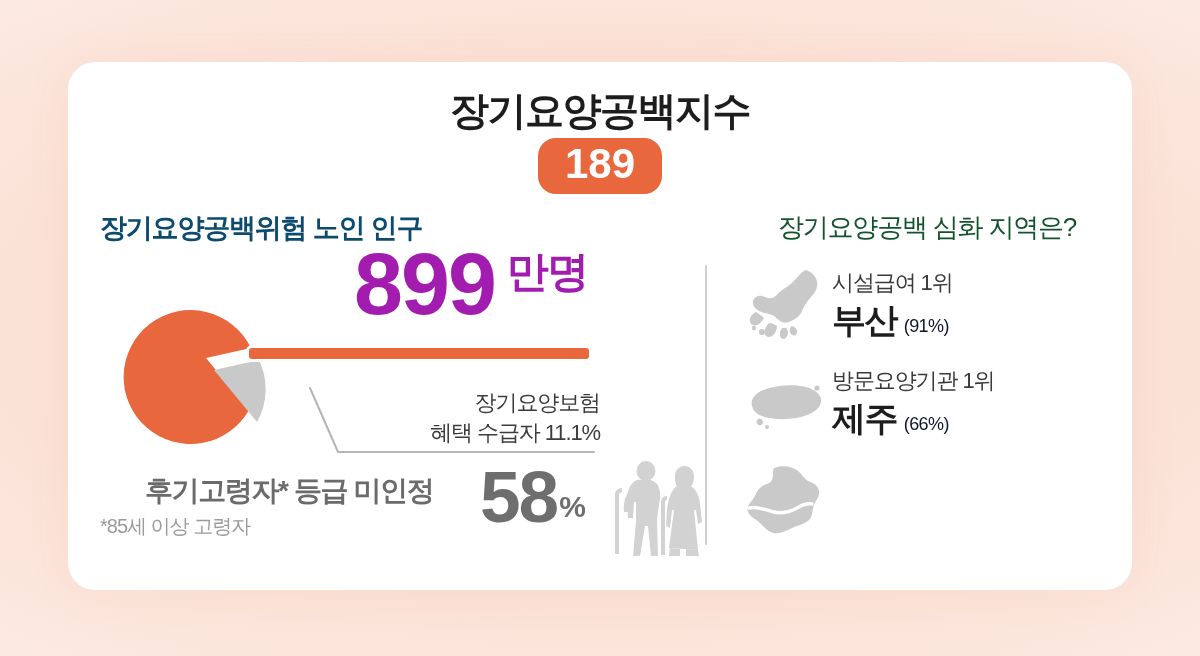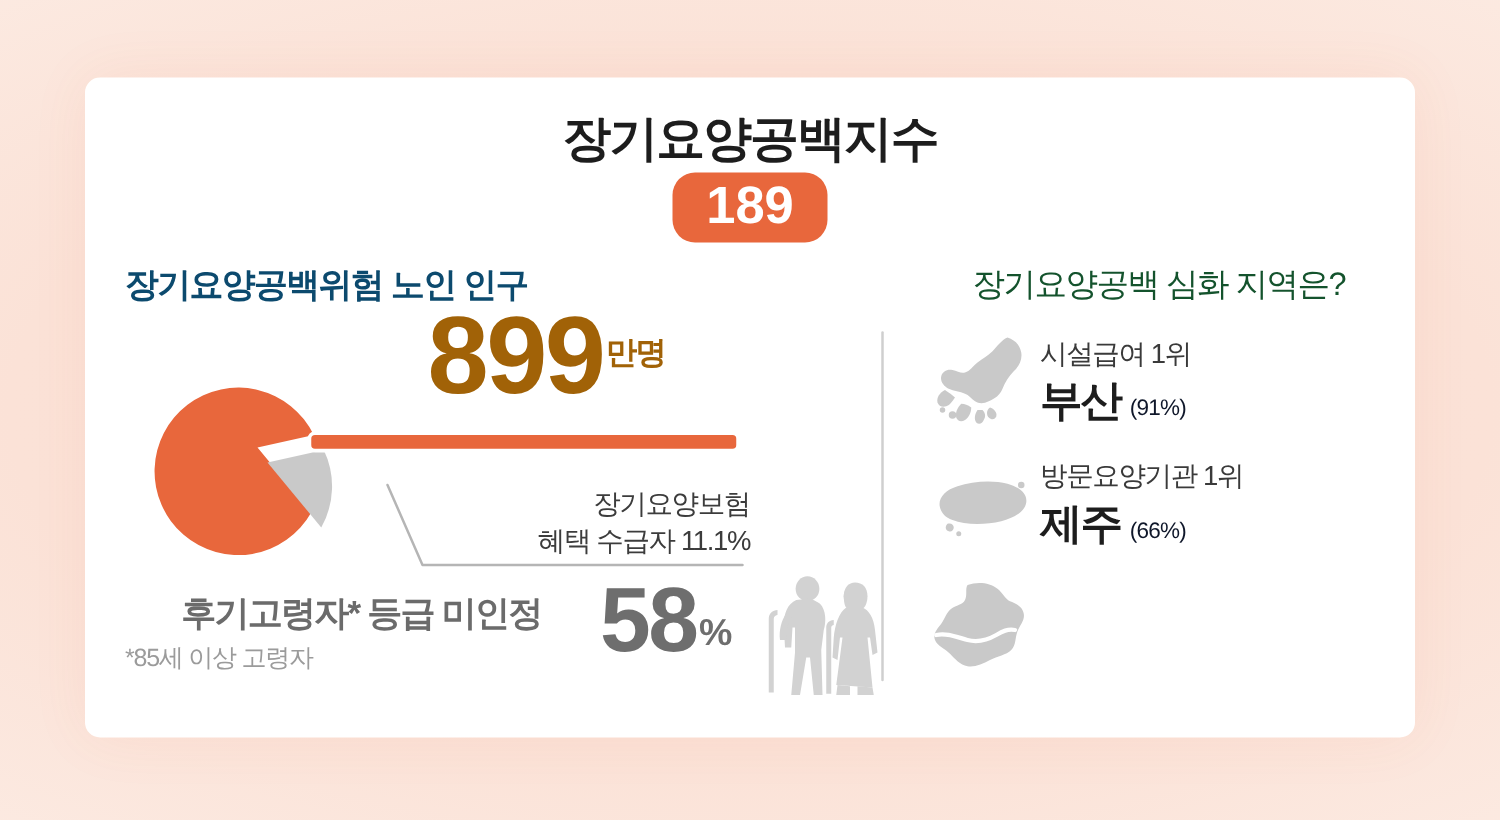--- a/index.html
+++ b/index.html
@@ -24,21 +24,21 @@
   }
 
   
   #card {
     position: absolute;
     left: 68px;
     top: 62px;
     width: 1064px;
     height: 528px;
     background: #ffffff;
-    border-radius: 12px;
+    border-radius: 27px;
     box-shadow: 0 0 48px rgba(232,103,60,0.07);
   }
 
   
   .title {
     position: absolute;
     left: 0;
     top: 22px;
     width: 1064px;
     text-align: center;
@@ -126,38 +126,38 @@
     position: absolute;
     left: 168px;
     top: 322px;
     width: 360px;
     height: 85px;
   }
 
   
   .big-number-row {
     position: absolute;
-    left: 274px;
+    left: 286px;
     top: 182px;
     display: flex;
-    align-items: center;
-    color: #a16207;
+    align-items: flex-start;
+    color: #a21caf;
   }
   .big-number {
     font-size: 88px;
     font-weight: bold;
     letter-spacing: -2px;
     line-height: 0.92;
   }
   .big-unit {
-    font-size: 25px;
+    font-size: 42px;
     font-weight: bold;
     letter-spacing: -1.5px;
     padding-bottom: 6px;
-    margin-left: 2px;
+    margin-left: 12px;
   }
 
   
   .callout {
     position: absolute;
     left: 296px;
     top: 326px;
     width: 236px;
     text-align: right;
     font-size: 22px;

